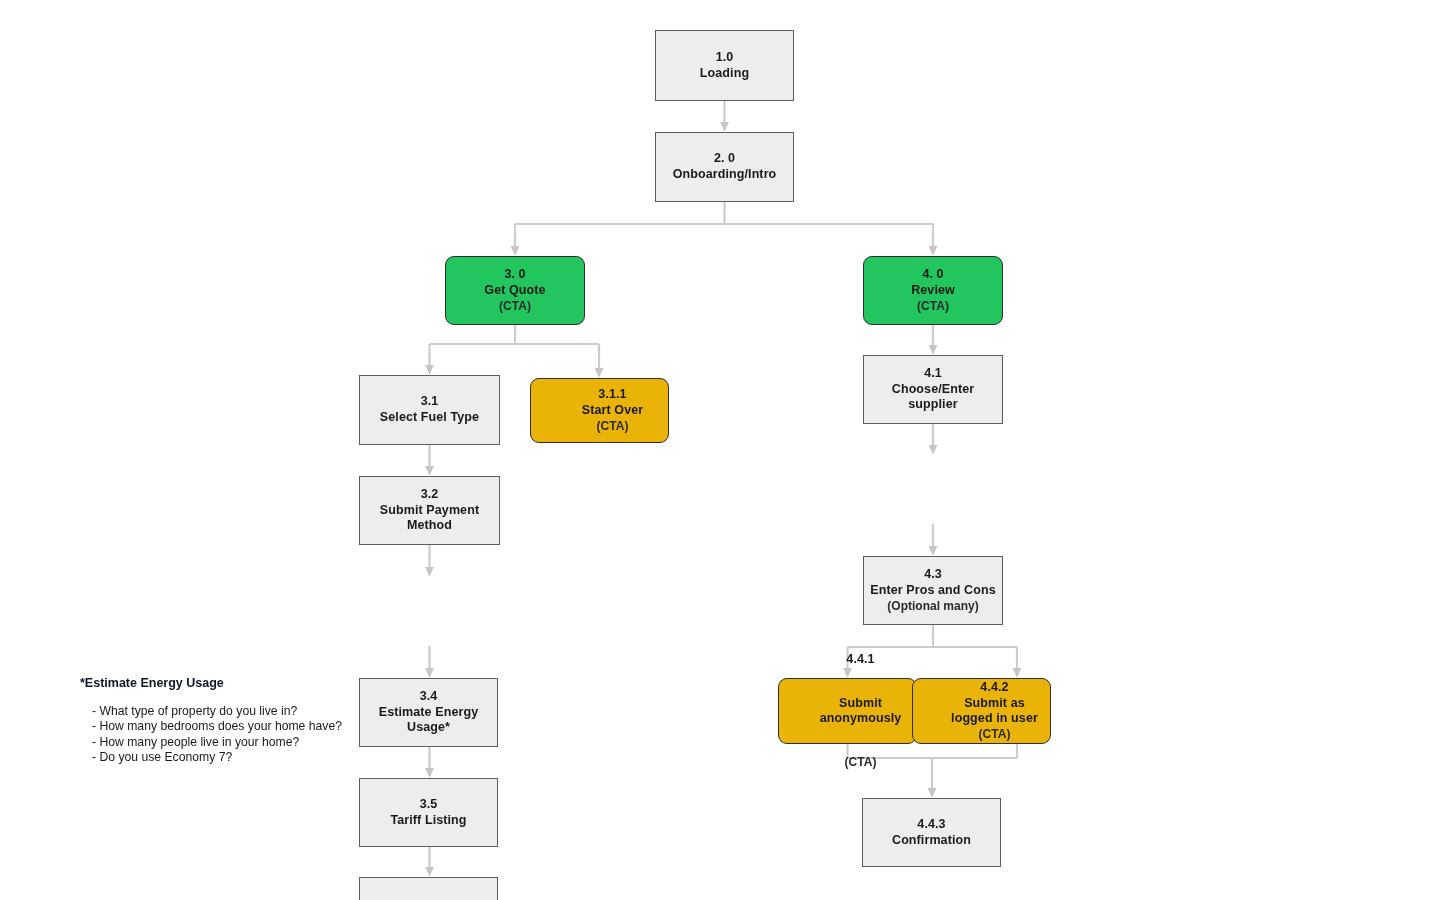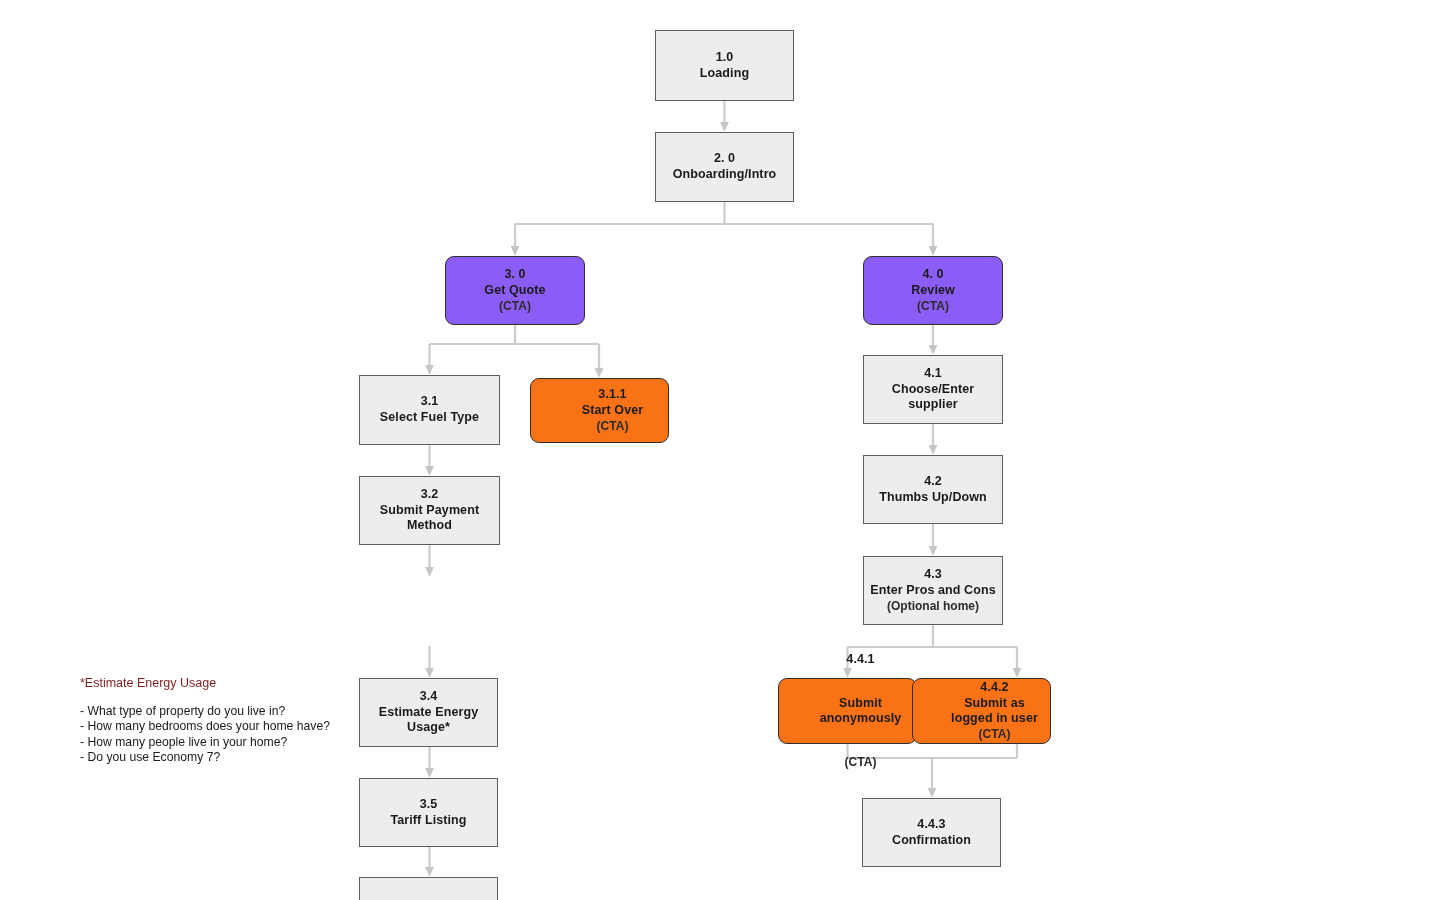--- a/index.html
+++ b/index.html
@@ -58,45 +58,45 @@
     font-weight: bold;
     letter-spacing: .1px;
   }
   .node .note {
     font-size: 12px;
     font-weight: bold;
     color: #2b2b2b;
   }
 
   .node.cta {
-    background: #8b5cf6;
+    background: #22c55e;
     border-color: #2f2f2f;
     border-width: 1.8px;
     border-radius: 9px;
   }
   .node.plain-round {
-    background: #f97316;
+    background: #eab308;
     border-color: #2f2f2f;
     border-width: 1.8px;
     border-radius: 9px;
     padding-left: 32px;
   }
 
   .legend {
     position: absolute;
     z-index: 2;
   }
   .legend-title {
     font-size: 12.5px;
-    font-weight: normal;
-    color: #7f1d1d;
+    font-weight: bold;
+    color: #0f172a;
     margin: 0 0 14px 0;
   }
   .legend-list {
-    margin: 0;
+    margin: 12px;
     padding: 0;
     list-style: none;
   }
   .legend-list li {
     font-size: 12.2px;
     font-weight: normal;
     color: #1a1a1a;
     line-height: 1.25;
     white-space: nowrap;
   }
@@ -200,29 +200,25 @@
   <div class="node" style="left:359px; top:877px; width:139px; height:69px;">
     
     
   </div>
 
   <div class="node" style="left:863px; top:355px; width:140px; height:69px;">
     <div class="num">4.1</div>
     <div class="name" style="max-width:100px;">Choose/Enter supplier</div>
   </div>
 
-  <div class="node" style="left:863px; top:455px; width:140px; height:69px;">
-    <div class="num">4.2</div>
-    <div class="name">Thumbs Up/Down</div>
-  </div>
 
   <div class="node" style="left:863px; top:556px; width:140px; height:69px;">
     <div class="num">4.3</div>
     <div class="name">Enter Pros and Cons</div>
-    <div class="note">(Optional home)</div>
+    <div class="note">(Optional many)</div>
   </div>
 
   <div class="node plain-round" style="left:778px; top:678px; width:139px; height:66px;gap:28px;">
     <div class="num">4.4.1</div>
     <div class="name">Submit anonymously</div>
     <div class="note">(CTA)</div>
   </div>
 
   <div class="node plain-round" style="left:912px; top:678px; width:139px; height:66px;">
     <div class="num">4.4.2</div>

